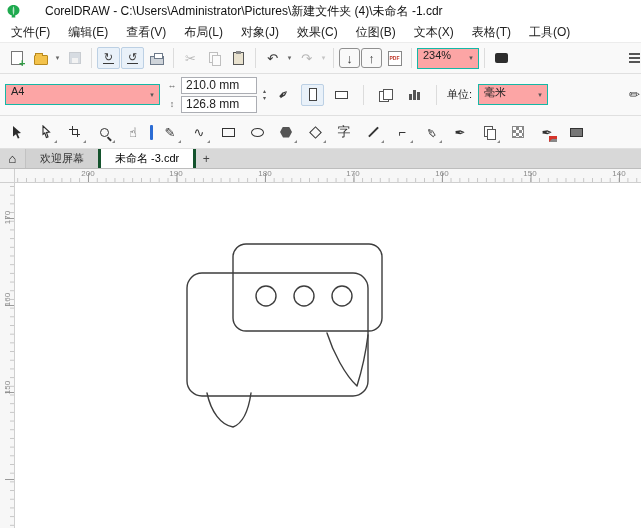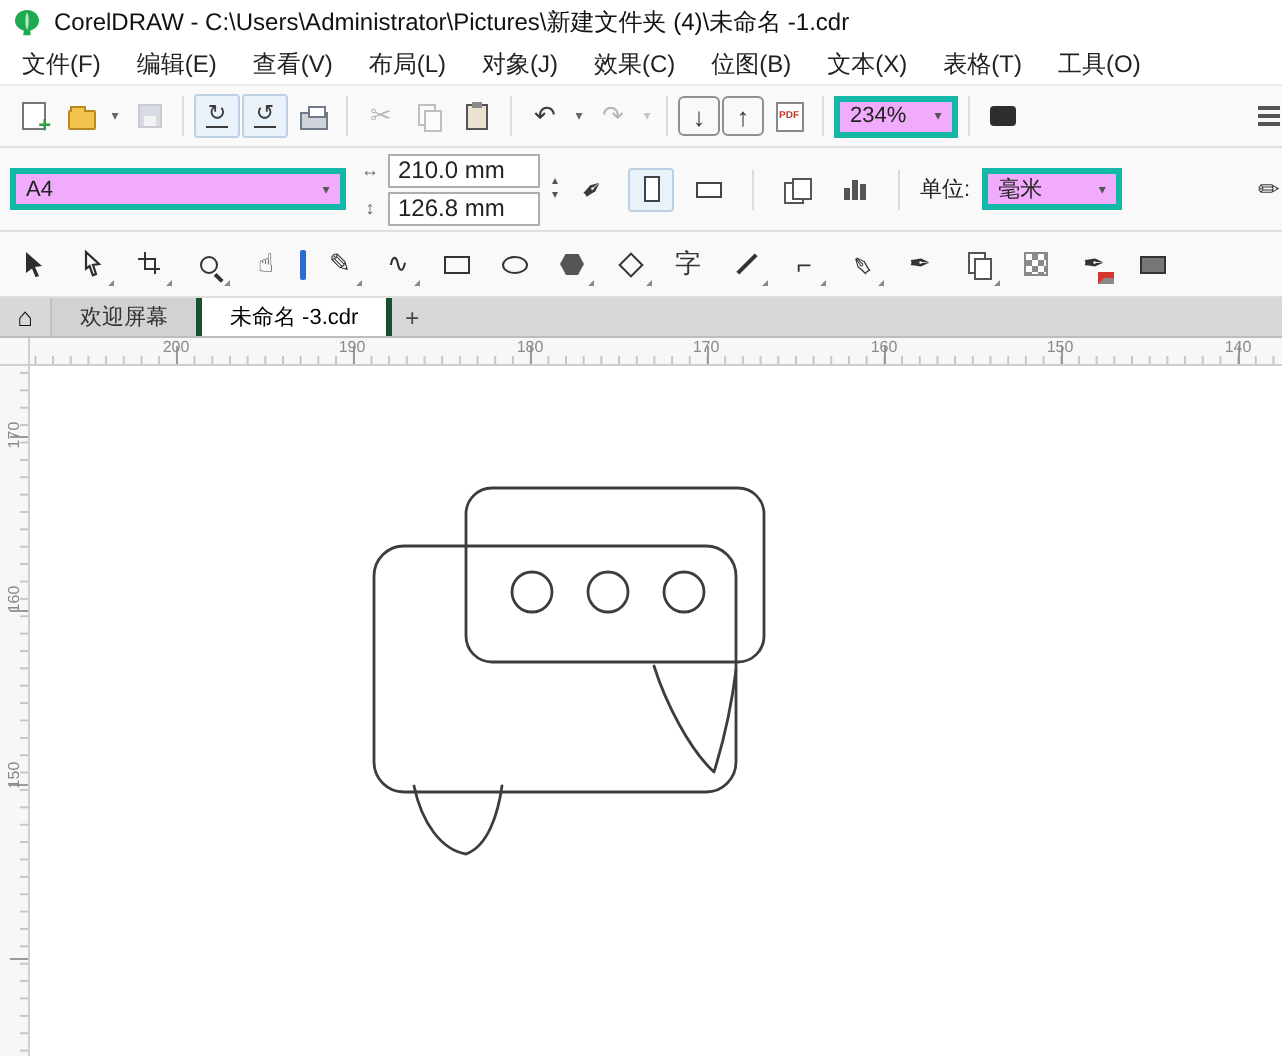--- a/index.html
+++ b/index.html
@@ -1,39 +1,39 @@
 <!DOCTYPE html>
 <html><head>
 <meta charset="utf-8">
 <style>
   *{box-sizing:border-box;margin:0;padding:0}
   html,body{width:641px;height:528px;overflow:hidden;background:#fff;
     font-family:"Liberation Sans","DejaVu Sans",sans-serif;font-size:12px;color:#222}
   button{background:none;border:none;font:inherit;color:inherit;padding:0;cursor:default}
 
   
-  .titlebar{height:22px;display:flex;align-items:center;gap:6px;padding:0 6px;background:#fff}
+  .titlebar{height:22px;display:flex;align-items:center;gap:24px;padding:0 6px;background:#fff}
   .title-text{font-size:12px;color:#111;white-space:nowrap}
 
   
   .menubar{height:21px;display:flex;align-items:center;background:#fff;border-bottom:1px solid #ececec;padding:0 2px}
   .menu-item{padding:2px 9px;white-space:nowrap}
 
   
   .bar{display:flex;align-items:center;background:#f9f9f9;border-bottom:1px solid #e0e0e0;padding:0 5px;white-space:nowrap}
   .toolbar{height:31px;gap:1px}
   .tbtn{min-width:23px;height:22px;display:inline-flex;align-items:center;justify-content:center;
         border:1px solid transparent;border-radius:2px;font-size:13px;color:#3a3a3a;position:relative}
   .tbtn.pressed{border-color:#bcd0e4;background:#e9f1f9}
   .tbtn.frame{border-color:#8f8f8f;border-radius:3px;min-width:21px;height:20px}
   .disabled{opacity:.35}
   .dd{width:9px;height:22px;display:inline-flex;align-items:center;justify-content:center;font-size:7px;color:#666}
   .vsep{width:1px;height:20px;background:#dcdcdc;margin:0 4px}
 
-  .combo{height:21px;background:#f0abfc;border:3px solid #14b8a6;display:inline-flex;align-items:center;font-size:11px}
+  .combo{height:21px;background:#fca5a5;border:1px solid #14b8a6;display:inline-flex;font-size:11px}
   .combo .cval{padding:0 5px;flex:1;text-align:left}
   .combo .carrow{width:14px;align-self:stretch;display:flex;align-items:center;justify-content:center;font-size:7px;color:#555}
 
   
   .ic-page{width:12px;height:14px;border:1px solid #777;background:#fff;position:relative}
   .ic-page::after{content:"+";position:absolute;right:-4px;bottom:-5px;color:#2f9e44;font-size:11px;font-weight:bold}
   .ic-folder{width:14px;height:10px;background:#f3c24b;border:1px solid #b8891e;border-radius:1px;position:relative;margin-top:3px}
   .ic-folder::before{content:"";position:absolute;top:-3px;left:0;width:6px;height:2px;background:#f3c24b;border:1px solid #b8891e;border-bottom:none}
   .ic-floppy{width:12px;height:12px;background:#9aa7b8;border:1px solid #6e7a8a;position:relative}
   .ic-floppy::after{content:"";position:absolute;left:2px;bottom:0;width:6px;height:5px;background:#e8e8e8}
@@ -199,21 +199,21 @@
   <span class="vsep"></span>
   <button class="tbtn">
       <span class="ic-screen"></span>
     </button>
   <button class="tbtn mlauto cut">
       <span class="ic-lines"></span>
     </button>
 </div>
 
 <div class="bar propbar">
-  <div class="combo" style="width:168px">
+  <div class="combo" style="width:155px">
     <span class="cval">A4</span>
     <span class="carrow">▾</span>
   </div>
   <div class="dimcol">
     <div class="dimrow">
       <span class="dimicon">↔</span>
       <div class="dimfield">210.0 mm</div>
     </div>
     <div class="dimrow">
       <span class="dimicon">↕</span>

